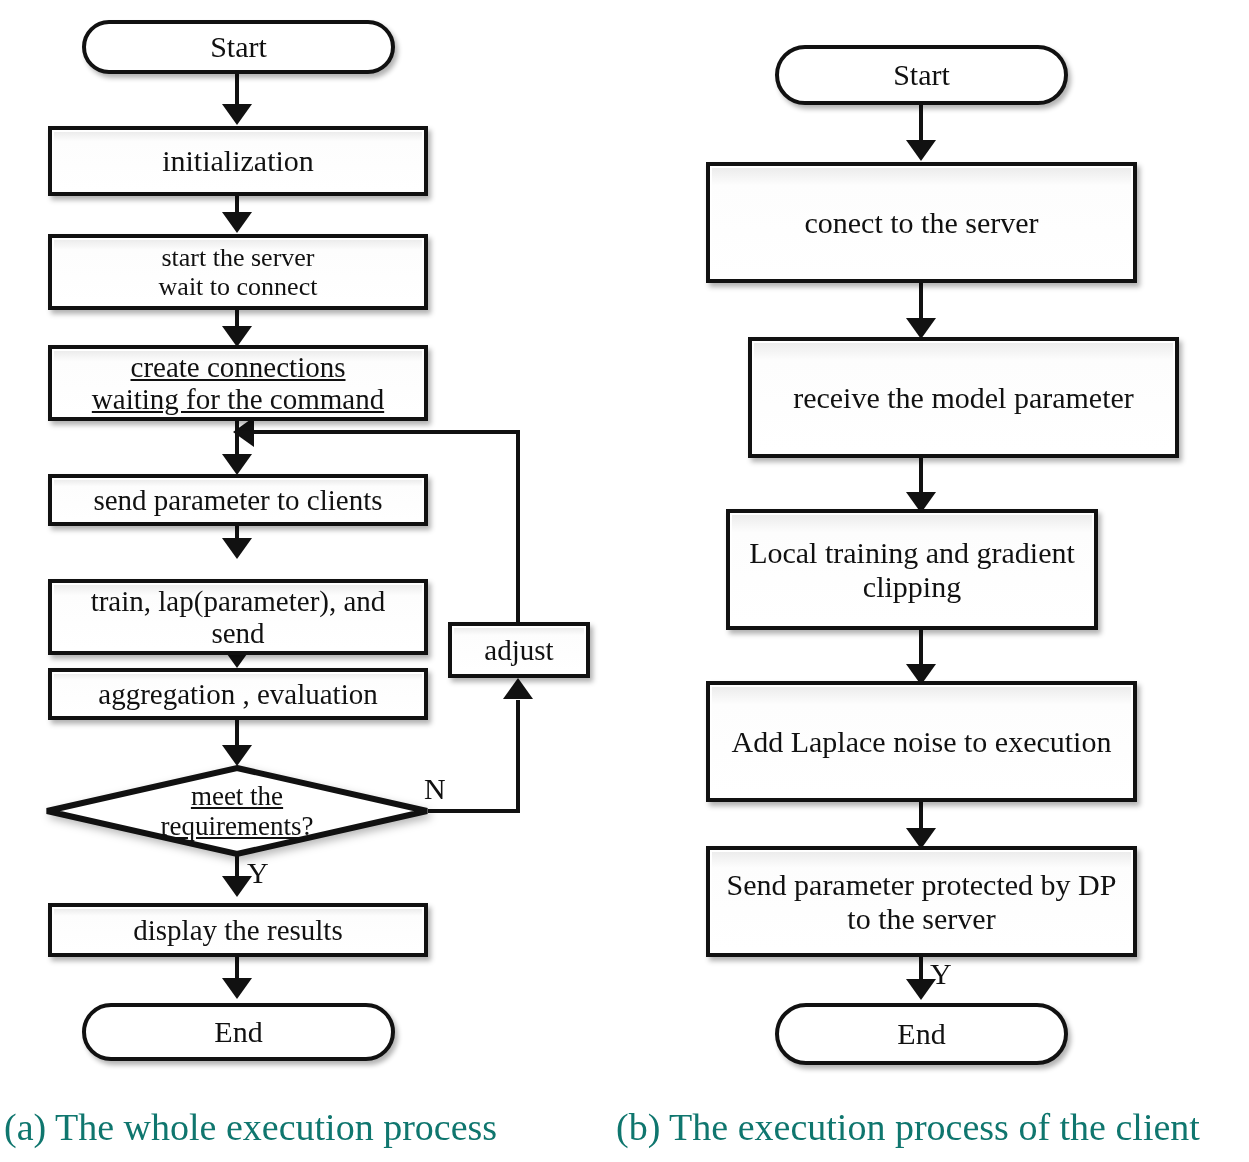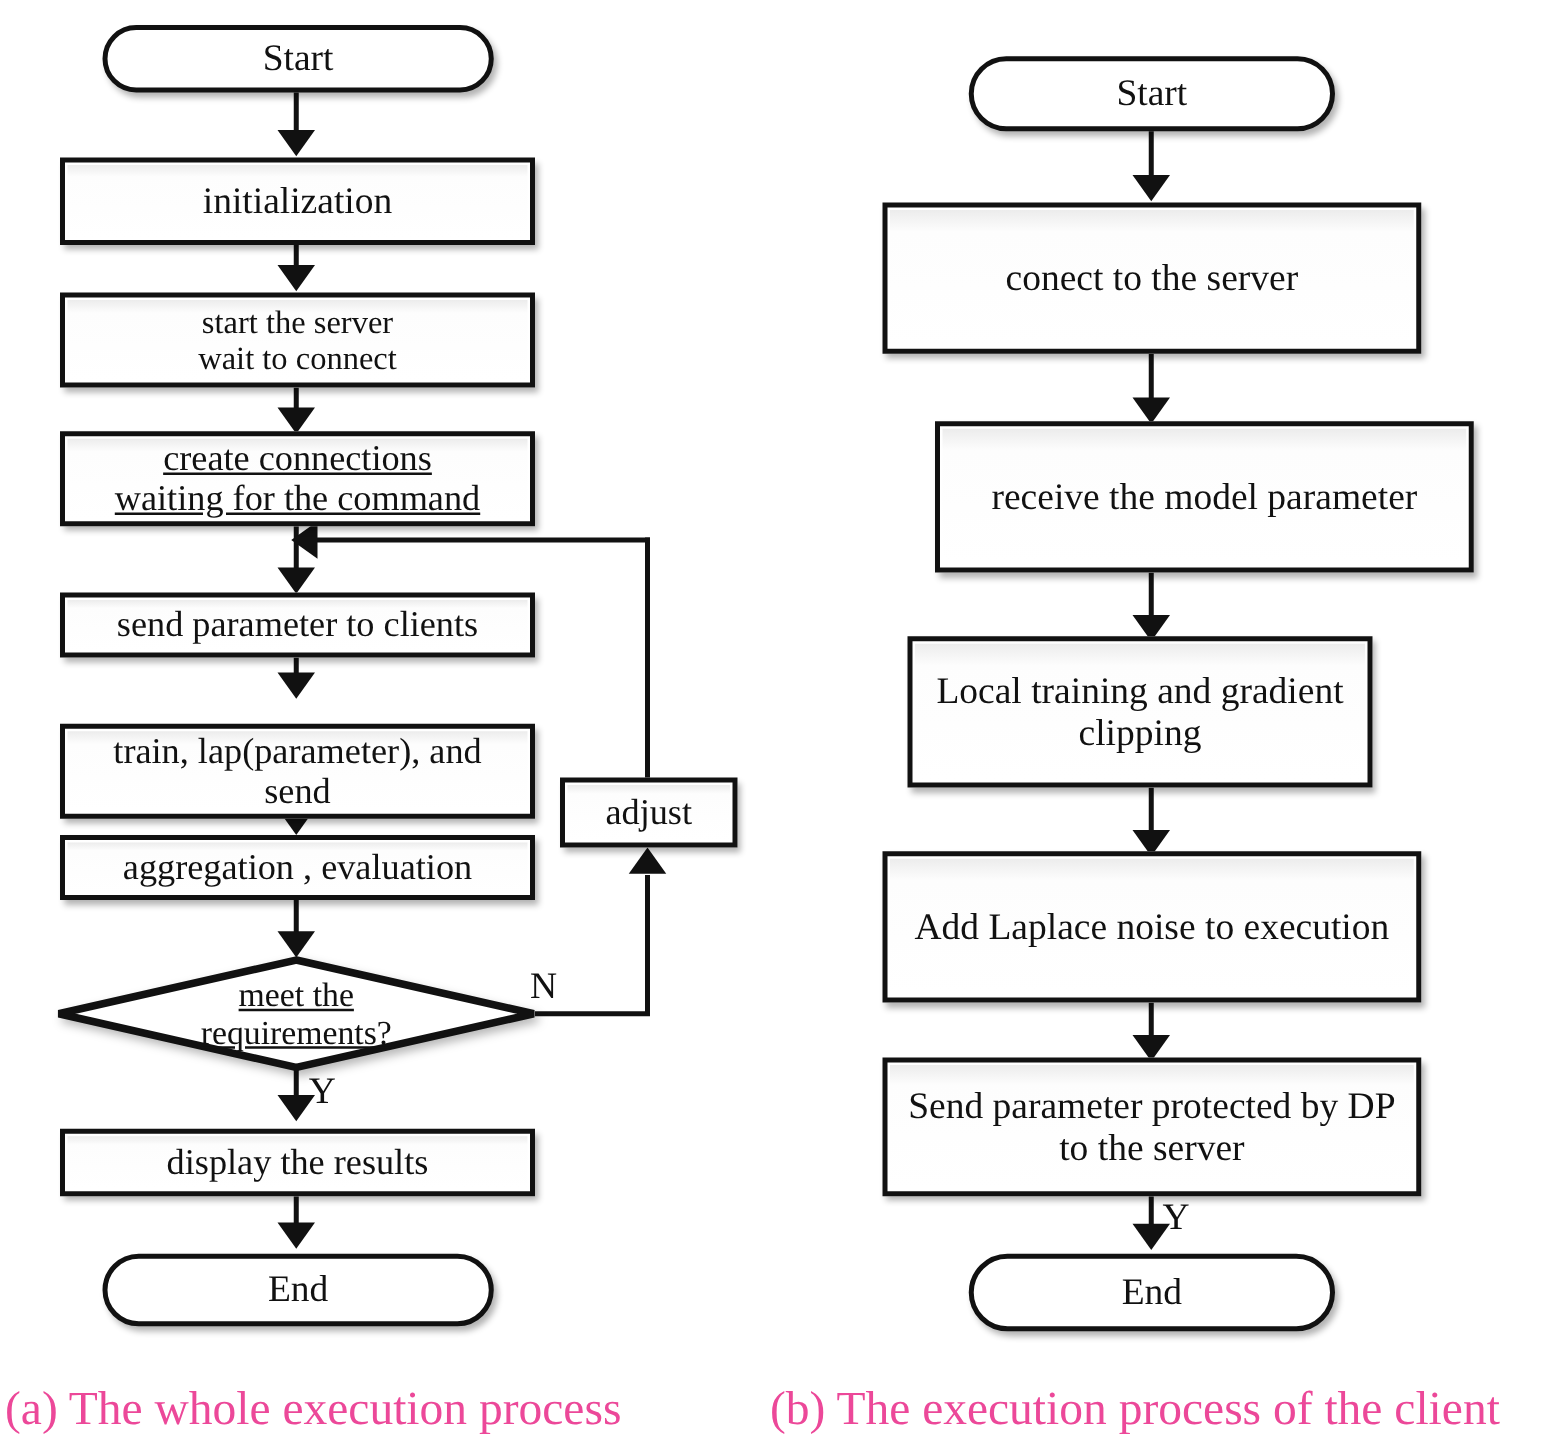--- a/index.html
+++ b/index.html
@@ -40,21 +40,21 @@
       border-top:21px solid #111;}
   .arrow-u{position:absolute;width:0;height:0;z-index:2;
       border-left:15px solid transparent;border-right:15px solid transparent;
       border-bottom:21px solid #111;}
   .arrow-l{position:absolute;width:0;height:0;z-index:2;
       border-top:15px solid transparent;border-bottom:15px solid transparent;
       border-right:21px solid #111;}
 
   .edgelabel{position:absolute;color:#111;z-index:4;white-space:nowrap;}
 
-  .caption{position:absolute;color:#ec4899;white-space:nowrap;}
+  .caption{position:absolute;color:#0f766e;white-space:nowrap;}
 </style>
 </head>
 <body>
 
 <div id="stage">
 
   <div class="node term" style="left:82px;top:20px;width:313px;height:54px;font-size:30px;">
     <span class="lbl">Start</span>
   </div>
 

